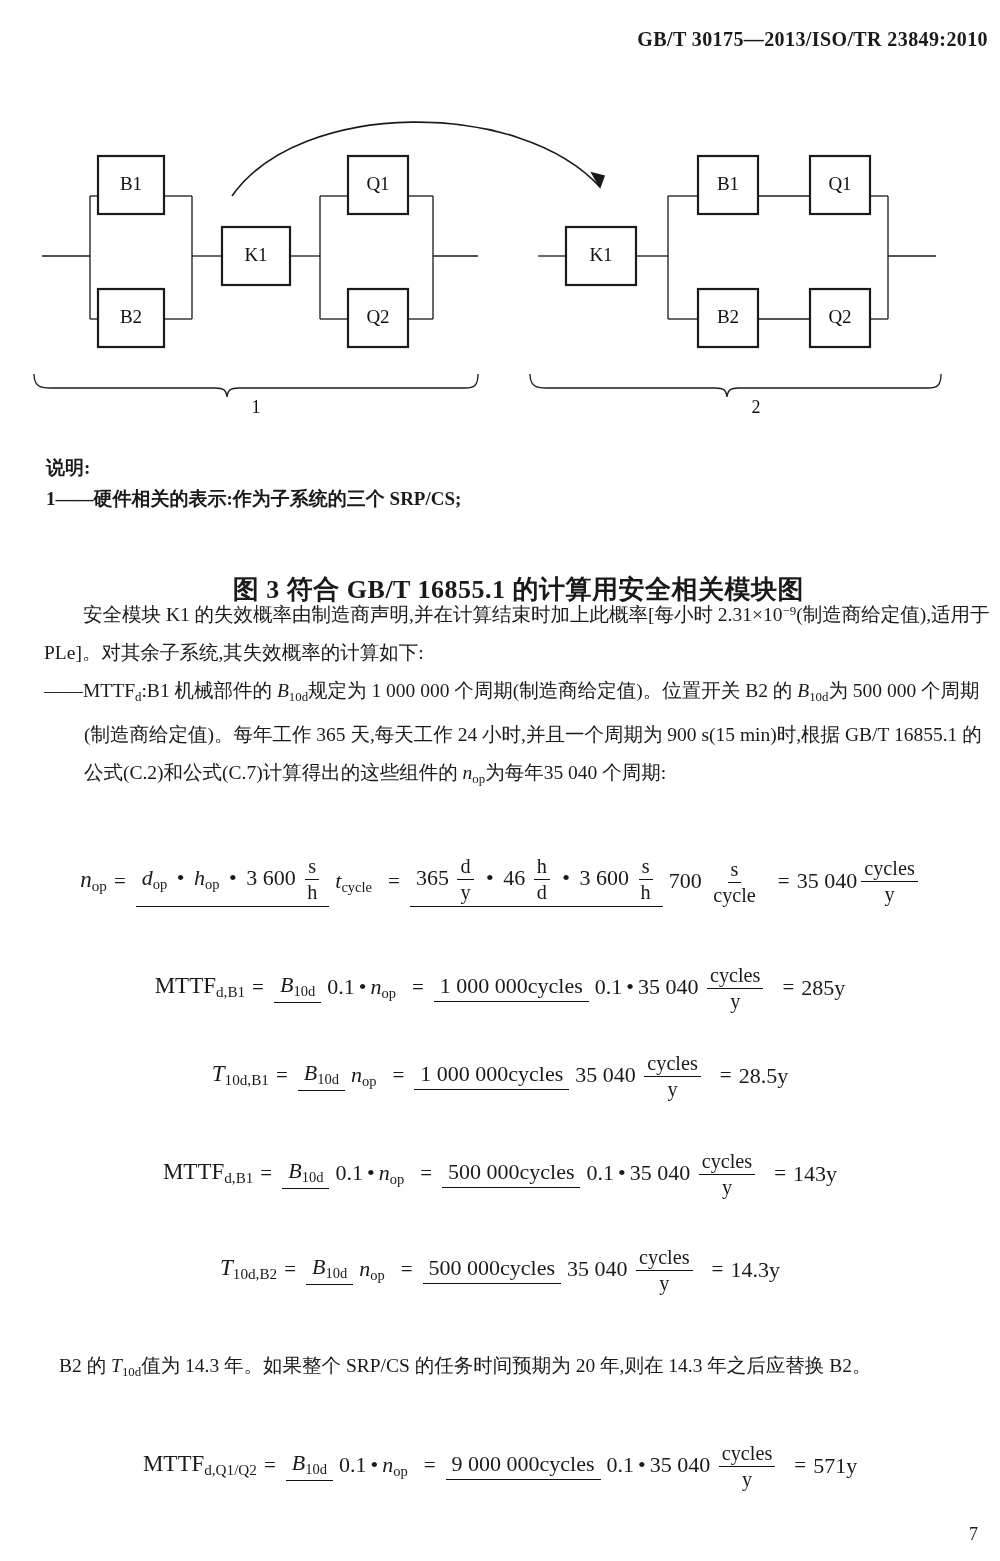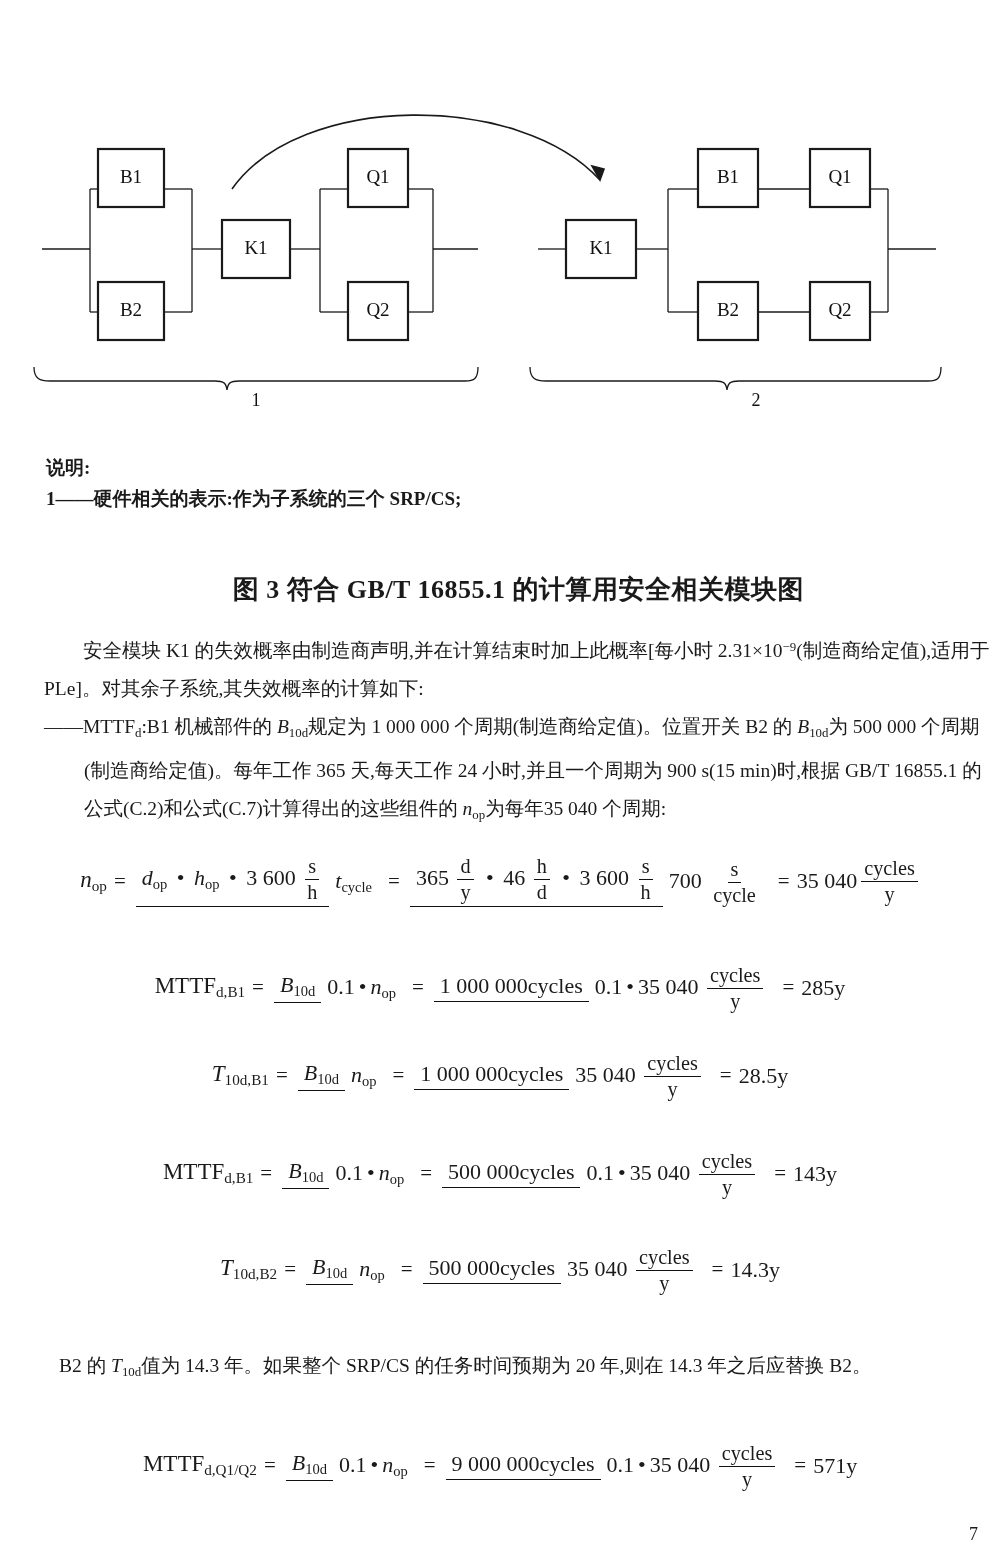--- a/index.html
+++ b/index.html
@@ -28,21 +28,21 @@
     font-size: 20px;
     font-weight: bold;
     letter-spacing: 0.4px;
     white-space: nowrap;
   }
 
   
   .figure {
     position: absolute;
     left: 0;
-    top: 84px;
+    top: 91px;
     width: 1000px;
     height: 330px;
   }
   .figure svg { display: block; }
 
   .blk-label {
     font-family: "Liberation Serif", serif;
     font-size: 19px;
     fill: #111;
   }
@@ -72,21 +72,21 @@
     text-align: right;
     font-size: 26px;
     font-weight: bold;
     letter-spacing: 0.5px;
   }
 
   
   .body-text {
     position: absolute;
     left: 44px;
-    top: 628px;
+    top: 592px;
     width: 950px;
     font-size: 19.5px;
     line-height: 38px;
   }
   .para { text-indent: 2em; }
   .para-list {
     text-indent: 0;
     padding-left: 2.05em;
   }
   .para-list .dash-lead { margin-left: -2.05em; }
@@ -148,20 +148,21 @@
     right: 22px;
     bottom: 16px;
     font-size: 18px;
   }
 </style>
 </head>
 <body>
 
 <div class="page">
 
+  <div class="header">GB/T 30175—2013/ISO/TR 23849:2010</div>
 
   <div class="figure">
     <svg width="1000" height="330" viewBox="0 0 1000 330">
       <g fill="none" stroke="#1a1a1a" stroke-width="1.3">
 
         <line x1="42" y1="165" x2="90" y2="165"></line>
 
         <line x1="90" y1="105" x2="90" y2="228"></line>
         <line x1="192" y1="105" x2="192" y2="228"></line>
 

